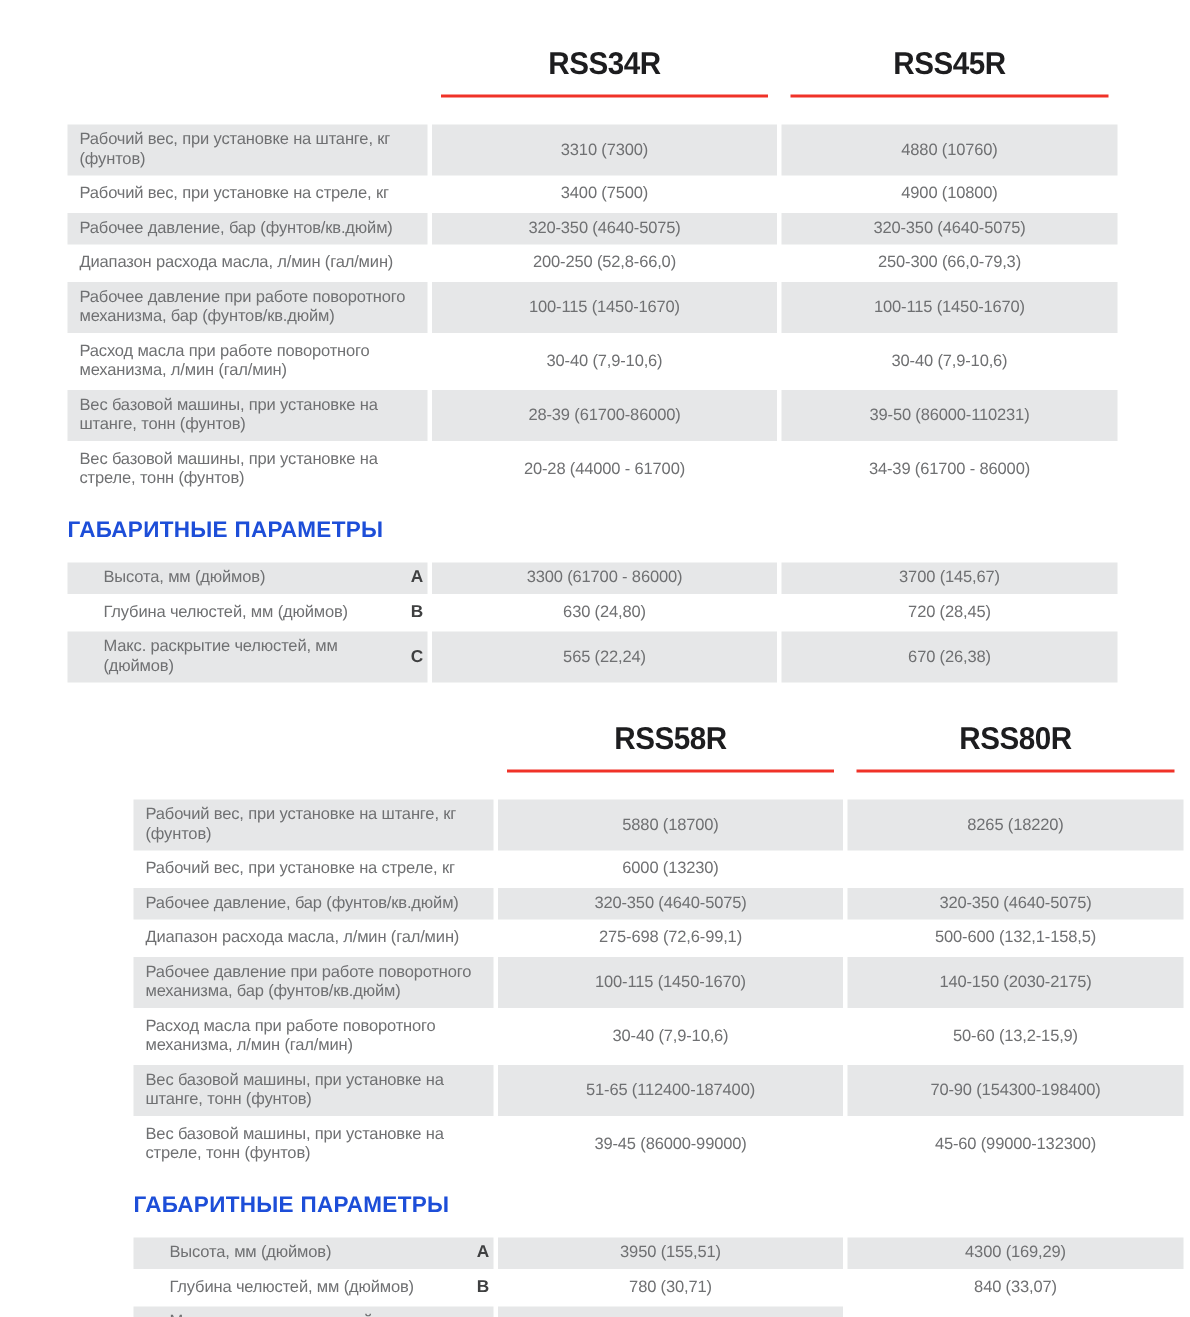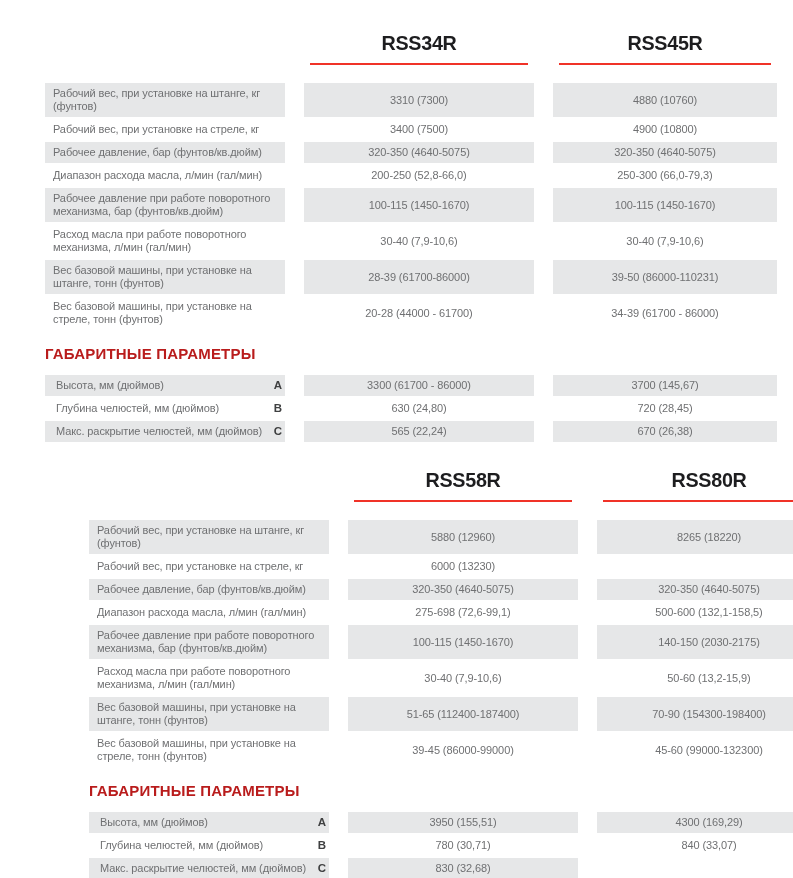--- a/index.html
+++ b/index.html
@@ -8,21 +8,21 @@
     font-family:"Liberation Sans","DejaVu Sans",sans-serif;
     color:#6f7072;
     -webkit-font-smoothing:antialiased;
   }
   .page{padding:30px 48px 0 45px;width:700px;}
 
   
   .grid{
     display:grid;
     grid-template-columns:240px 230px 224px;
-    column-gap:19px;
+    column-gap:3px;
   }
 
   
   .model-header{margin-bottom:18px;}
   .model-cell{text-align:center;}
   .model-name{
     font-size:21px;font-weight:700;color:#1d1d1f;
     letter-spacing:-0.3px;line-height:25px;
     transform:scaleX(0.94);transform-origin:center;
   }
@@ -34,25 +34,25 @@
   .cell{
     display:flex;align-items:center;
     font-size:11px;line-height:13px;letter-spacing:-0.1px;
     padding:4px 0;
   }
   .row:nth-child(odd) .cell{background:#e6e7e8;}
   .label-cell{padding-left:8px;padding-right:10px;justify-content:flex-start;}
   .value-cell{justify-content:center;text-align:center;}
 
   
-  .dim-label-cell{justify-content:space-between;padding-left:11px;padding-right:3px;}
+  .dim-label-cell{justify-content:space-between;padding-left:24px;padding-right:3px;}
   .dim-letter{font-weight:700;color:#3f4041;font-size:11.5px;}
 
   .section-heading{
-    font-size:15px;font-weight:700;color:#b91c1c;
+    font-size:15px;font-weight:700;color:#1d4ed8;
     margin:15px 0 13px 0;letter-spacing:0.2px;
   }
   .dim-table{margin-bottom:0;}
   .section{margin-bottom:0;}
   .section + .section{margin-top:25px;margin-left:44px;}
 </style>
 </head>
 <body>
 
 <div class="page">
@@ -157,21 +157,21 @@
         <div class="model-line"></div>
       </div>
       <div class="model-cell">
         <div class="model-name">RSS80R</div>
         <div class="model-line"></div>
       </div>
     </div>
     <div class="table">
   <div class="grid row">
     <div class="cell label-cell">Рабочий вес, при установке на штанге, кг (фунтов)</div>
-    <div class="cell value-cell">5880 (12960)</div>
+    <div class="cell value-cell">5880 (18700)</div>
     <div class="cell value-cell">8265 (18220)</div>
   </div>
 
   <div class="grid row">
     <div class="cell label-cell">Рабочий вес, при установке на стреле, кг</div>
     <div class="cell value-cell">6000 (13230)</div>
   </div>
 
   <div class="grid row">
     <div class="cell label-cell">Рабочее давление, бар (фунтов/кв.дюйм)</div>

